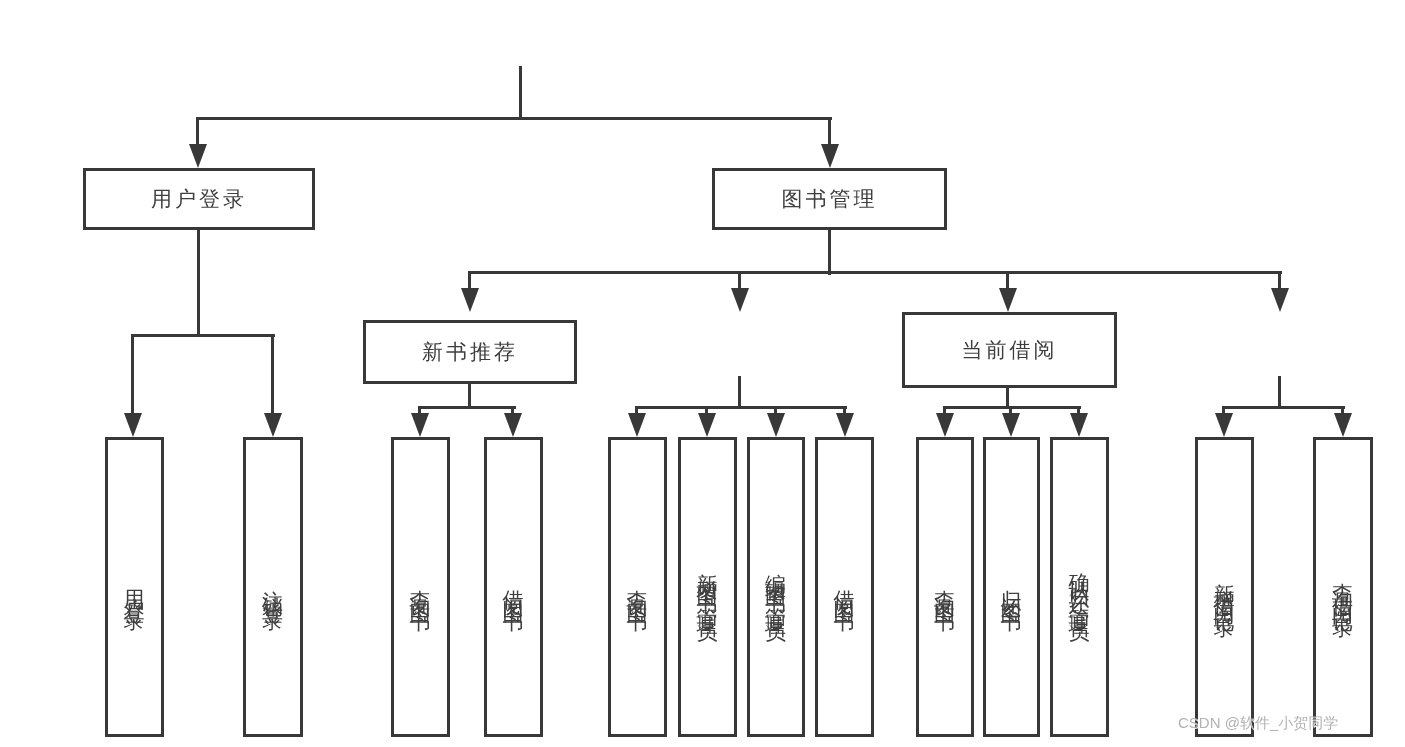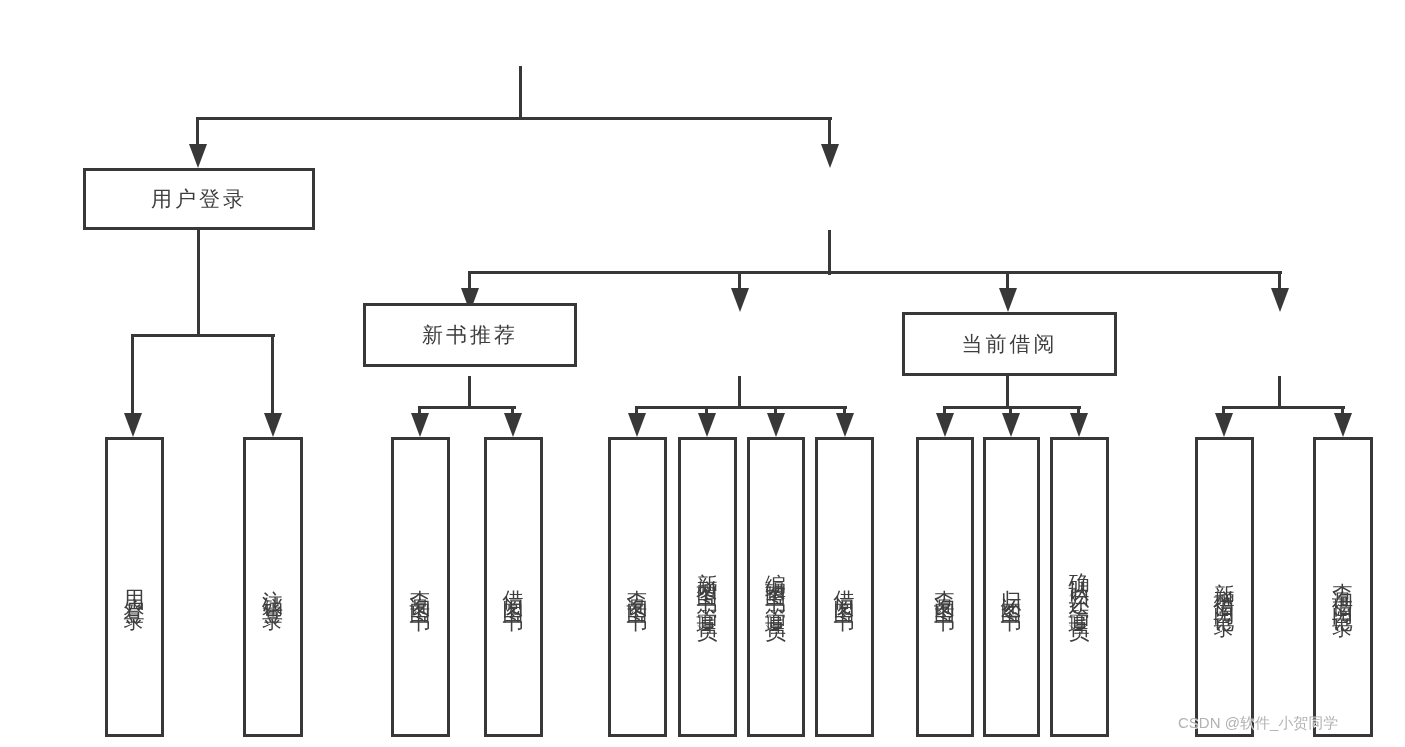--- a/index.html
+++ b/index.html
@@ -113,23 +113,24 @@
   <div class="ar" style="left:767px;top:413px"></div>
   <div class="ar" style="left:836px;top:413px"></div>
   <div class="ar" style="left:936px;top:413px"></div>
   <div class="ar" style="left:1002px;top:413px"></div>
   <div class="ar" style="left:1070px;top:413px"></div>
   <div class="ar" style="left:1215px;top:413px"></div>
   <div class="ar" style="left:1334px;top:413px"></div>
 
 
   <div class="box hbox" style="left:83px;top:168px;width:232px;height:62px">用户登录</div>
+  <div class="box hbox" style="left:712px;top:168px;width:235px;height:62px">图书管理</div>
 
-  <div class="box hbox" style="left:363px;top:303px;width:214px;height:64px">新书推荐</div>
-  <div class="box hbox" style="left:902px;top:312px;width:215px;height:64px">当前借阅</div>
+  <div class="box hbox" style="left:363px;top:320px;width:214px;height:64px">新书推荐</div>
+  <div class="box hbox" style="left:902px;top:312px;width:215px;height:76px">当前借阅</div>
 
   <div class="box vbox" style="left:105px;top:437px;width:59px;height:300px">用户登录</div>
   <div class="box vbox" style="left:243px;top:437px;width:60px;height:300px">注销登录</div>
 
   <div class="box vbox" style="left:391px;top:437px;width:59px;height:300px">查询图书</div>
   <div class="box vbox" style="left:484px;top:437px;width:59px;height:300px">借阅图书</div>
 
   <div class="box vbox" style="left:608px;top:437px;width:59px;height:300px">查询图书</div>
   <div class="box vbox" style="left:678px;top:437px;width:59px;height:300px">新增图书（管理员）</div>
   <div class="box vbox" style="left:747px;top:437px;width:58px;height:300px">编辑图书（管理员）</div>

